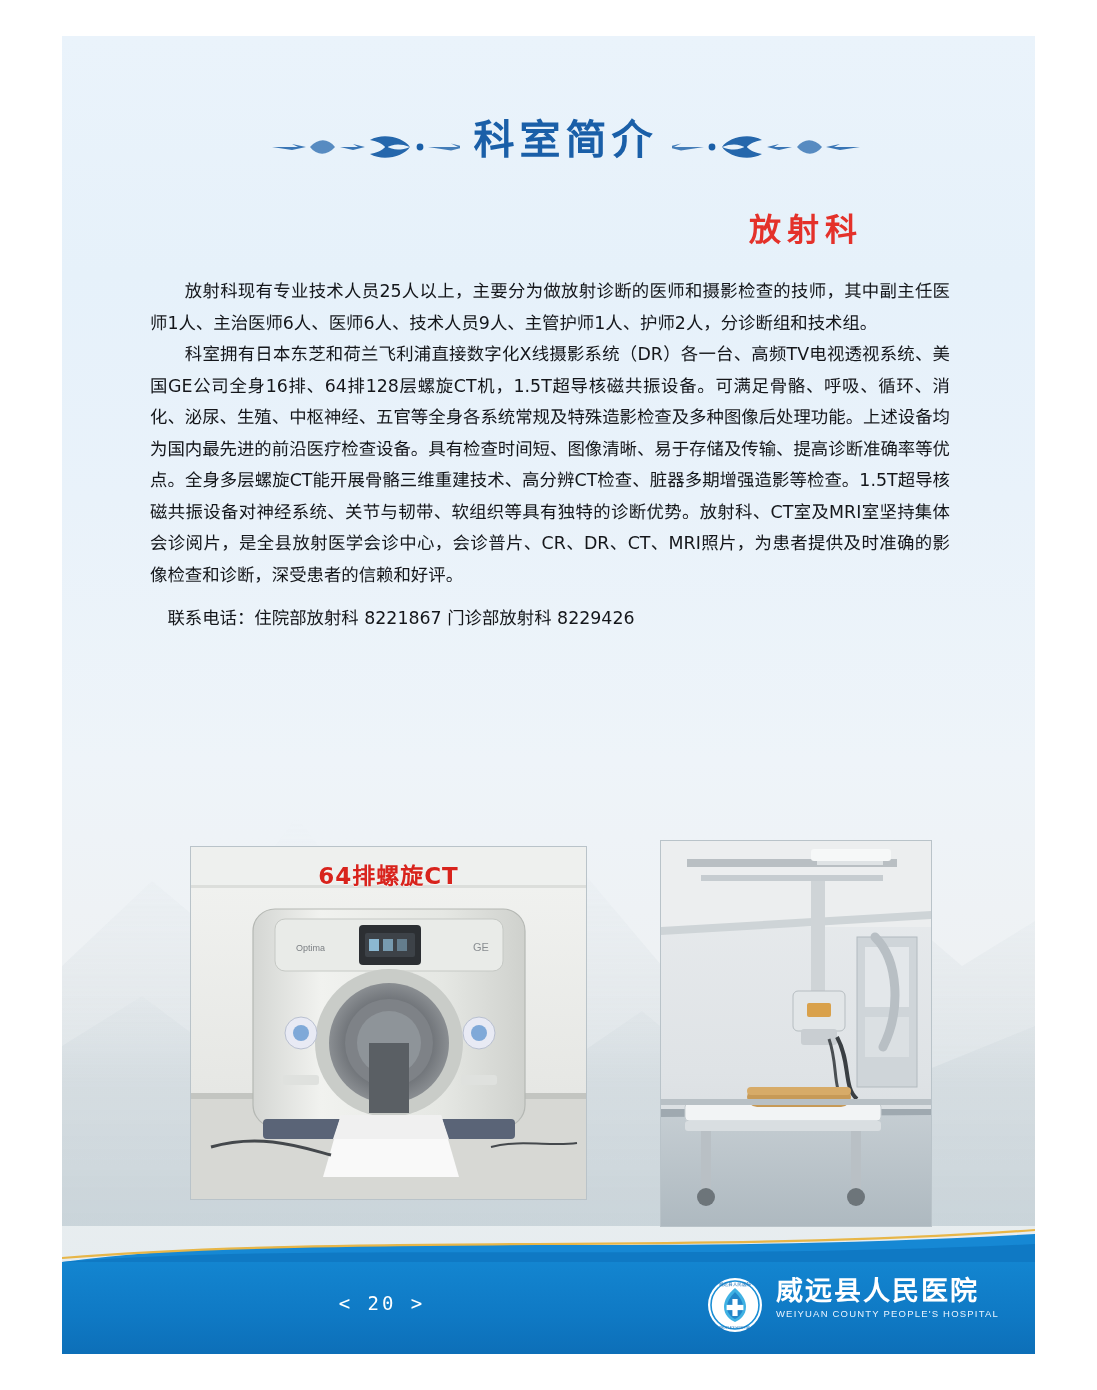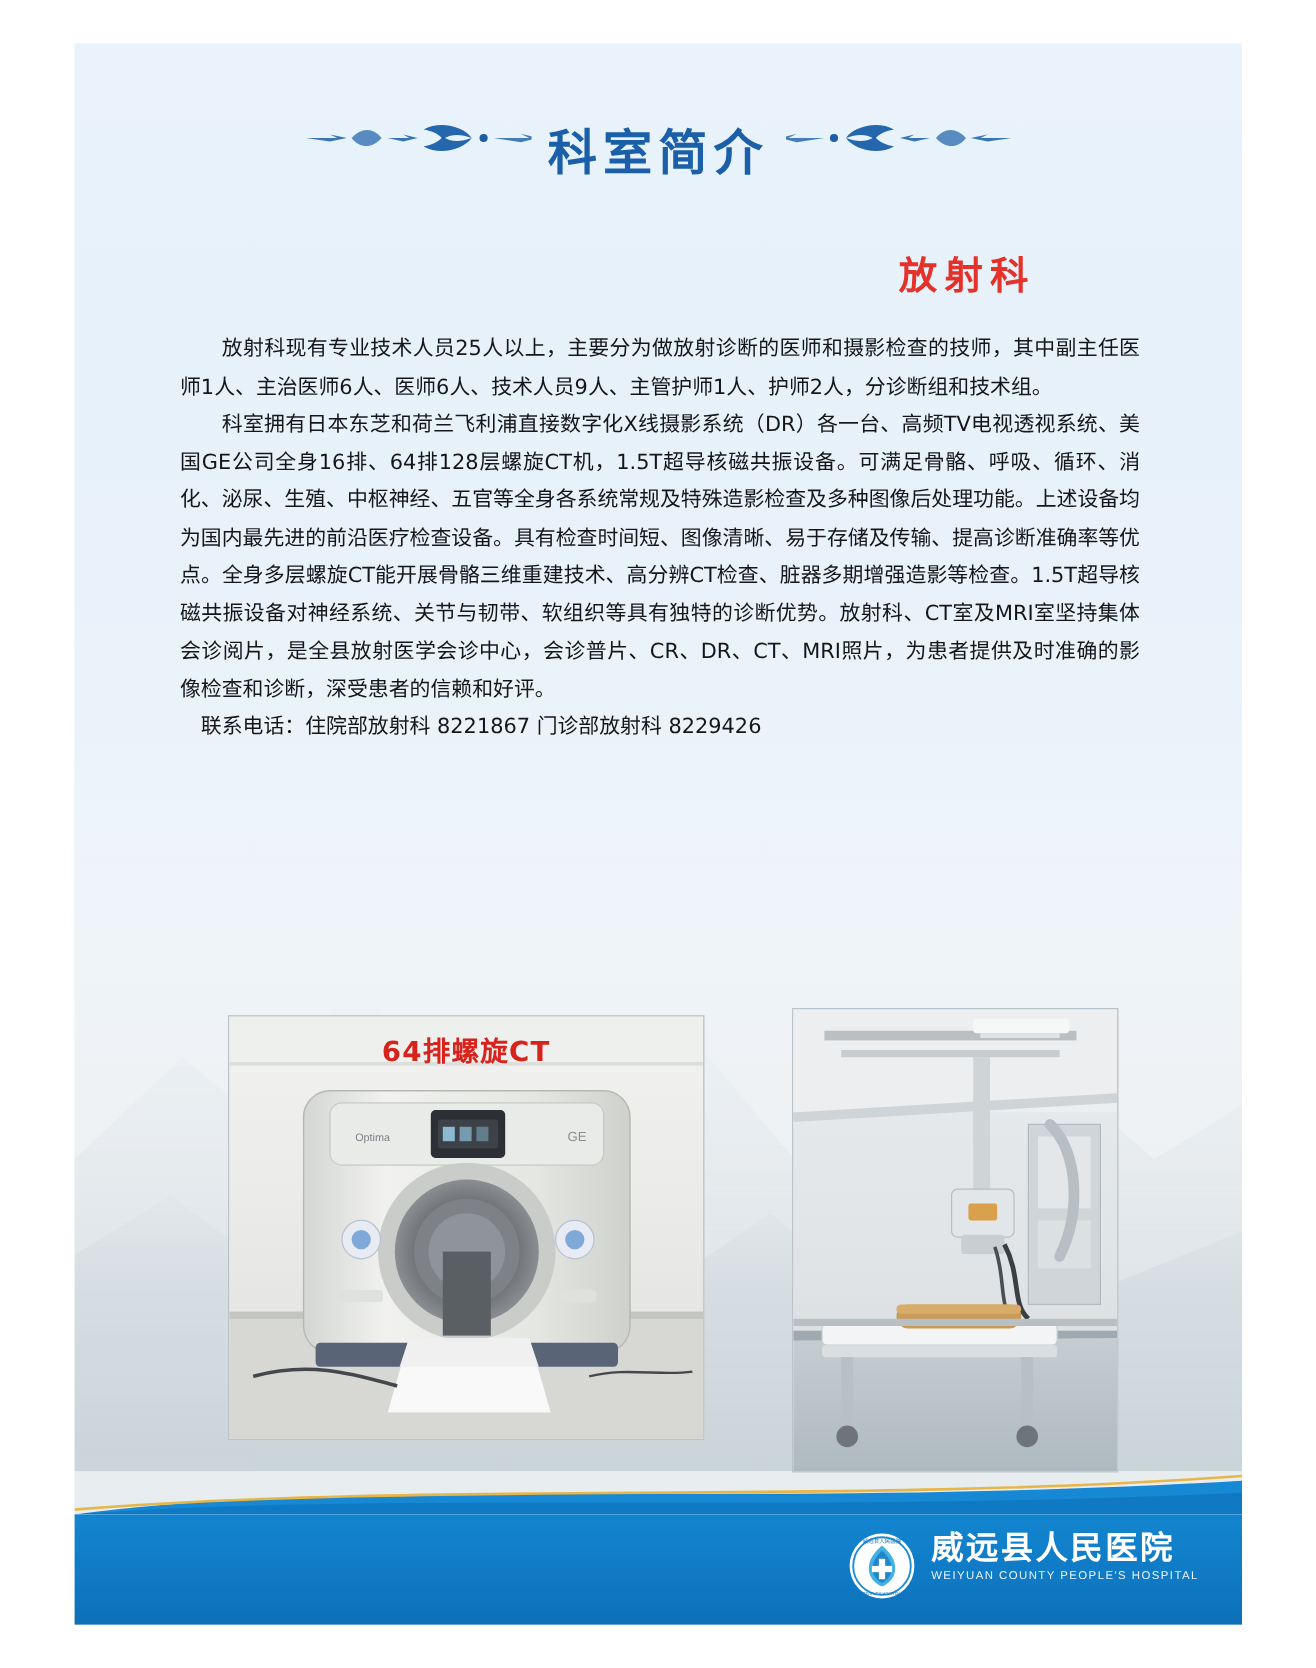--- a/index.html
+++ b/index.html
@@ -49,26 +49,26 @@
   .content {
     position: absolute;
     left: 0; top: 0;
     width: 973px;
     height: 1318px;
   }
 
   
   .header {
     position: absolute;
-    left: 0;
+    left: 17px;
     top: 58px;
     width: 973px;
     height: 72px;
     display: flex;
-    align-items: flex-start;
+    align-items: flex-end;
     justify-content: center;
   }
   .orn {
     width: 190px;
     height: 40px;
     flex: 0 0 auto;
   }
   .orn svg { display: block; width: 100%; height: 100%; }
   .section-title {
     font-family: "DejaVu Sans", "Liberation Sans", sans-serif;
@@ -105,20 +105,21 @@
     color: #14161a;
     text-align: justify;
     text-justify: inter-ideograph;
   }
   .body-text p {
     margin: 0 0 0 0;
     text-indent: 2em;
   }
   .body-text p.no-indent {
     text-indent: 1em;
+    margin-top: 12px;
   }
 
   
   .photos {
     position: absolute;
     left: 0;
     top: 810px;
     width: 973px;
     height: 390px;
   }
@@ -407,20 +408,21 @@
 
       <div class="footer-swoosh">
         <svg viewBox="0 0 973 34" preserveAspectRatio="none" xmlns="http://www.w3.org/2000/svg">
           <path d="M0,34 C240,2 560,30 973,6 L973,34 Z" fill="#1688d4"></path>
           <path d="M0,34 C260,14 600,34 973,16 L973,34 Z" fill="#0f79c4"></path>
           <path d="M0,30 C300,6 640,26 973,2" stroke="#e7b648" stroke-width="2.2" fill="none"></path>
         </svg>
       </div>
 
       <div class="footer">
+        <div class="page-number">&lt; 20 &gt;</div>
         <div class="brand">
           <div class="brand-logo">
             <svg viewBox="0 0 58 58" xmlns="http://www.w3.org/2000/svg">
               <circle cx="29" cy="29" r="27" fill="#ffffff"></circle>
               <circle cx="29" cy="29" r="24" fill="none" stroke="#1a8fd6" stroke-width="1.6"></circle>
               <path d="M29,12 C36,18 40,24 40,31 C40,39 34,44 29,46 C24,44 18,39 18,31 C18,24 22,18 29,12 Z" fill="#2aa9e0" opacity="0.9"></path>
               <path d="M29,16 C34,21 37,26 37,31 C37,37 33,41 29,43 C25,41 21,37 21,31 C21,26 24,21 29,16 Z" fill="#1d7fc4" opacity="0.85"></path>
               <rect x="26.4" y="23" width="5.2" height="17" fill="#ffffff"></rect>
               <rect x="20.6" y="28.9" width="16.8" height="5.2" fill="#ffffff"></rect>
               <text x="29" y="10" text-anchor="middle" font-family="Liberation Sans, sans-serif" font-size="4.6" fill="#1a6fb5">威远县人民医院</text>

